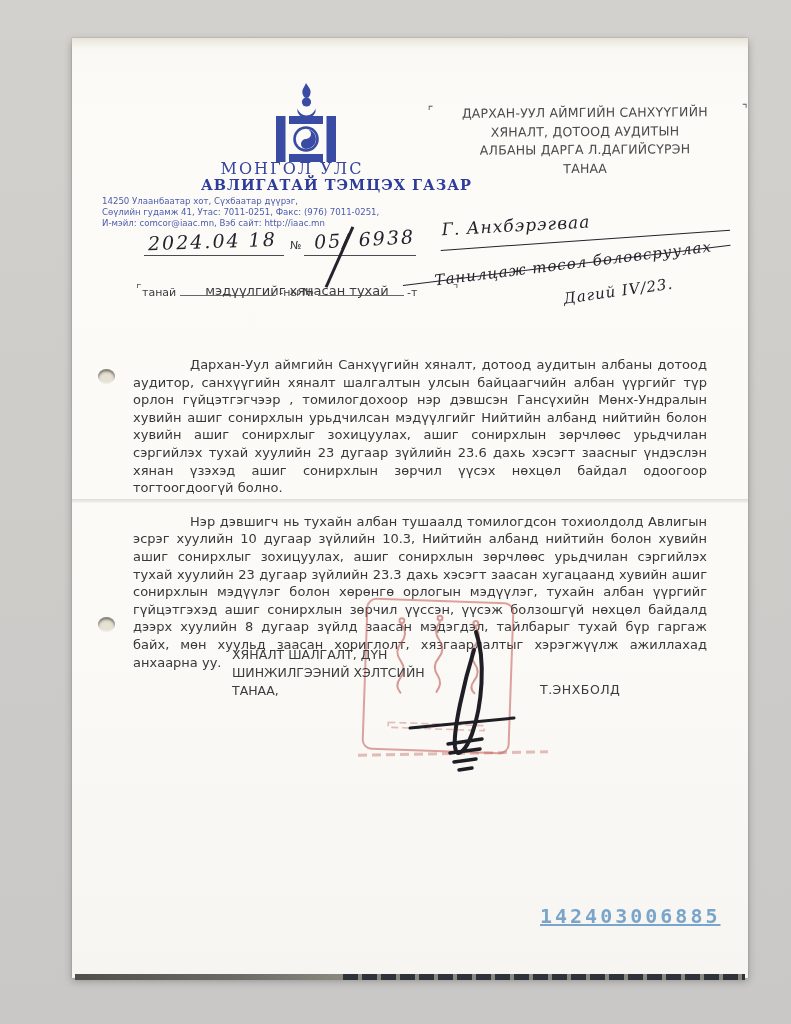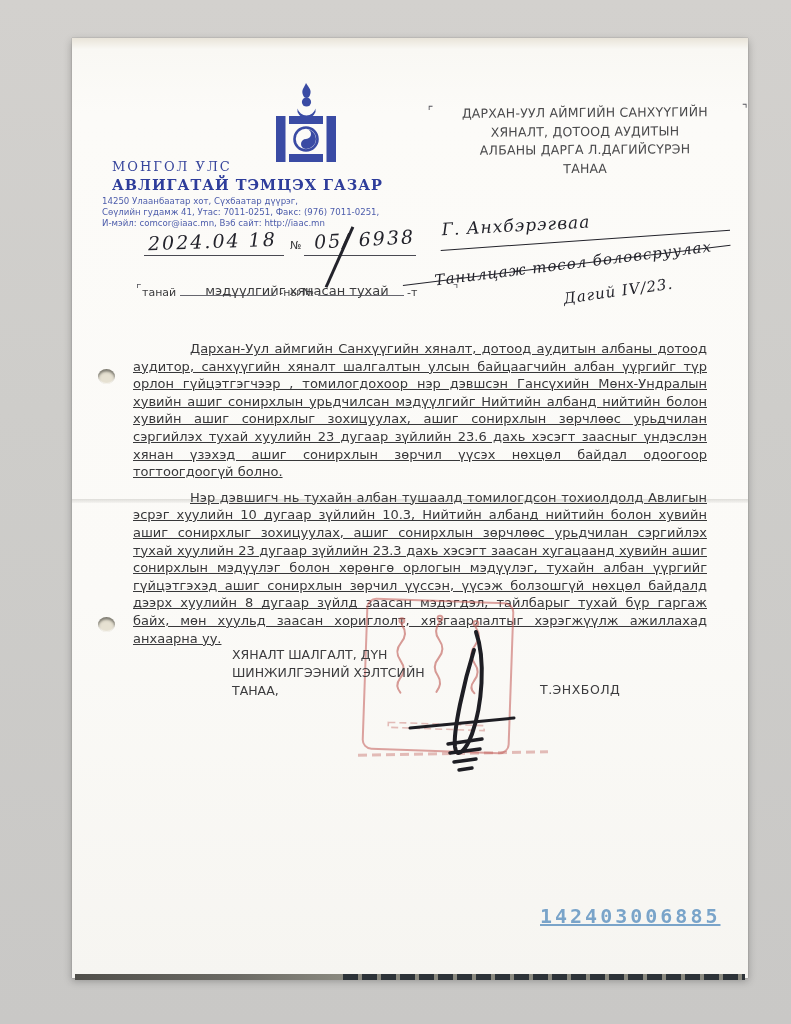--- a/index.html
+++ b/index.html
@@ -6,23 +6,23 @@
   body{width:791px;height:1024px;overflow:hidden;
        font-family:"DejaVu Sans",sans-serif;}
   .scene{position:relative;width:791px;height:1024px;
          background:linear-gradient(180deg,#d3d1ce 0%,#cecdca 40%,#c9c8c6 100%);}
   .paper{position:absolute;left:72px;top:38px;width:676px;height:940px;
          background:linear-gradient(180deg,#e9e4d9 0%,#f9f8f4 1.2%,#fcfbf8 8%,#fbfaf7 60%,#f6f5f1 100%);
          box-shadow:0 3px 8px rgba(0,0,0,.28),0 0 1px rgba(0,0,0,.35);}
   .abs{position:absolute;}
   
   .emblem{left:198px;top:44px;width:72px;height:88px;}
-  .country{left:40px;top:121px;width:360px;text-align:left;
-           font-family:"DejaVu Serif",serif;font-size:13px;letter-spacing:2px;color:#37459c;}
-  .agency{left:40px;top:138px;width:360px;text-align:left;
+  .country{left:40px;top:121px;width:360px;text-align:center;
+           font-family:"DejaVu Serif",serif;font-size:16px;letter-spacing:2px;color:#37459c;}
+  .agency{left:40px;top:138px;width:360px;text-align:right;
           font-family:"DejaVu Serif",serif;font-weight:bold;font-size:14.5px;
           letter-spacing:1px;color:#2e3d9b;}
   .address{left:30px;top:158px;width:380px;
            font-size:8.6px;line-height:11px;color:#4c5cab;}
   
   .refrow{left:70px;top:192px;width:350px;height:32px;}
   .hw{font-family:"DejaVu Serif",serif;font-style:italic;color:#23232b;}
   .hw-date{position:absolute;left:6px;top:0px;font-size:19px;transform:rotate(-2deg);letter-spacing:2px;}
   .no-sign{position:absolute;left:148px;top:9px;font-size:11px;color:#3b3b3d;}
   .hw-num{position:absolute;left:172px;top:-2px;font-size:19px;transform:rotate(-3deg);letter-spacing:2px;}
@@ -45,21 +45,21 @@
   
   .annot{left:340px;top:168px;width:340px;height:130px;transform:rotate(-3deg);}
   .annot .l1{position:absolute;left:32px;top:6px;font-size:17px;letter-spacing:1px;}
   .annot .l2{position:absolute;left:22px;top:48px;font-size:15px;letter-spacing:1px;transform:rotate(-4deg);}
   .annot .l3{position:absolute;left:150px;top:78px;font-size:15px;letter-spacing:1px;transform:rotate(-5deg);}
   .annot .stroke1{position:absolute;left:30px;top:34px;width:290px;border-top:1.8px solid #23232b;transform:rotate(-1deg);}
   .annot .stroke2{position:absolute;left:-10px;top:58px;width:330px;border-top:1.8px solid #23232b;transform:rotate(-4deg);}
   
   .bodytext{left:61px;top:302px;width:574px;color:#38383a;font-size:13px;
             line-height:17.6px;text-align:justify;}
-  .bodytext p{margin:0 0 8px 0;text-indent:57px;text-decoration:underline;}
+  .bodytext p{margin:16px 0 8px 0;text-indent:57px;}
   
   .fold{left:0;top:461px;width:676px;height:4px;
         background:linear-gradient(180deg,rgba(120,118,112,.22),rgba(120,118,112,.05));}
   
   .hole{width:17px;height:15px;border-radius:50%;background:#e6e1d2;
         box-shadow:inset 0 2.5px 2.5px rgba(40,40,35,.55), inset 0 -1px 1px rgba(255,255,255,.7);}
   .hole1{left:26px;top:331px;} .hole2{left:26px;top:579px;}
   
   .stamp{left:292px;top:562px;width:144px;height:148px;transform:rotate(2deg);
          border:2.5px solid rgba(195,90,85,.55);border-radius:10px;}

